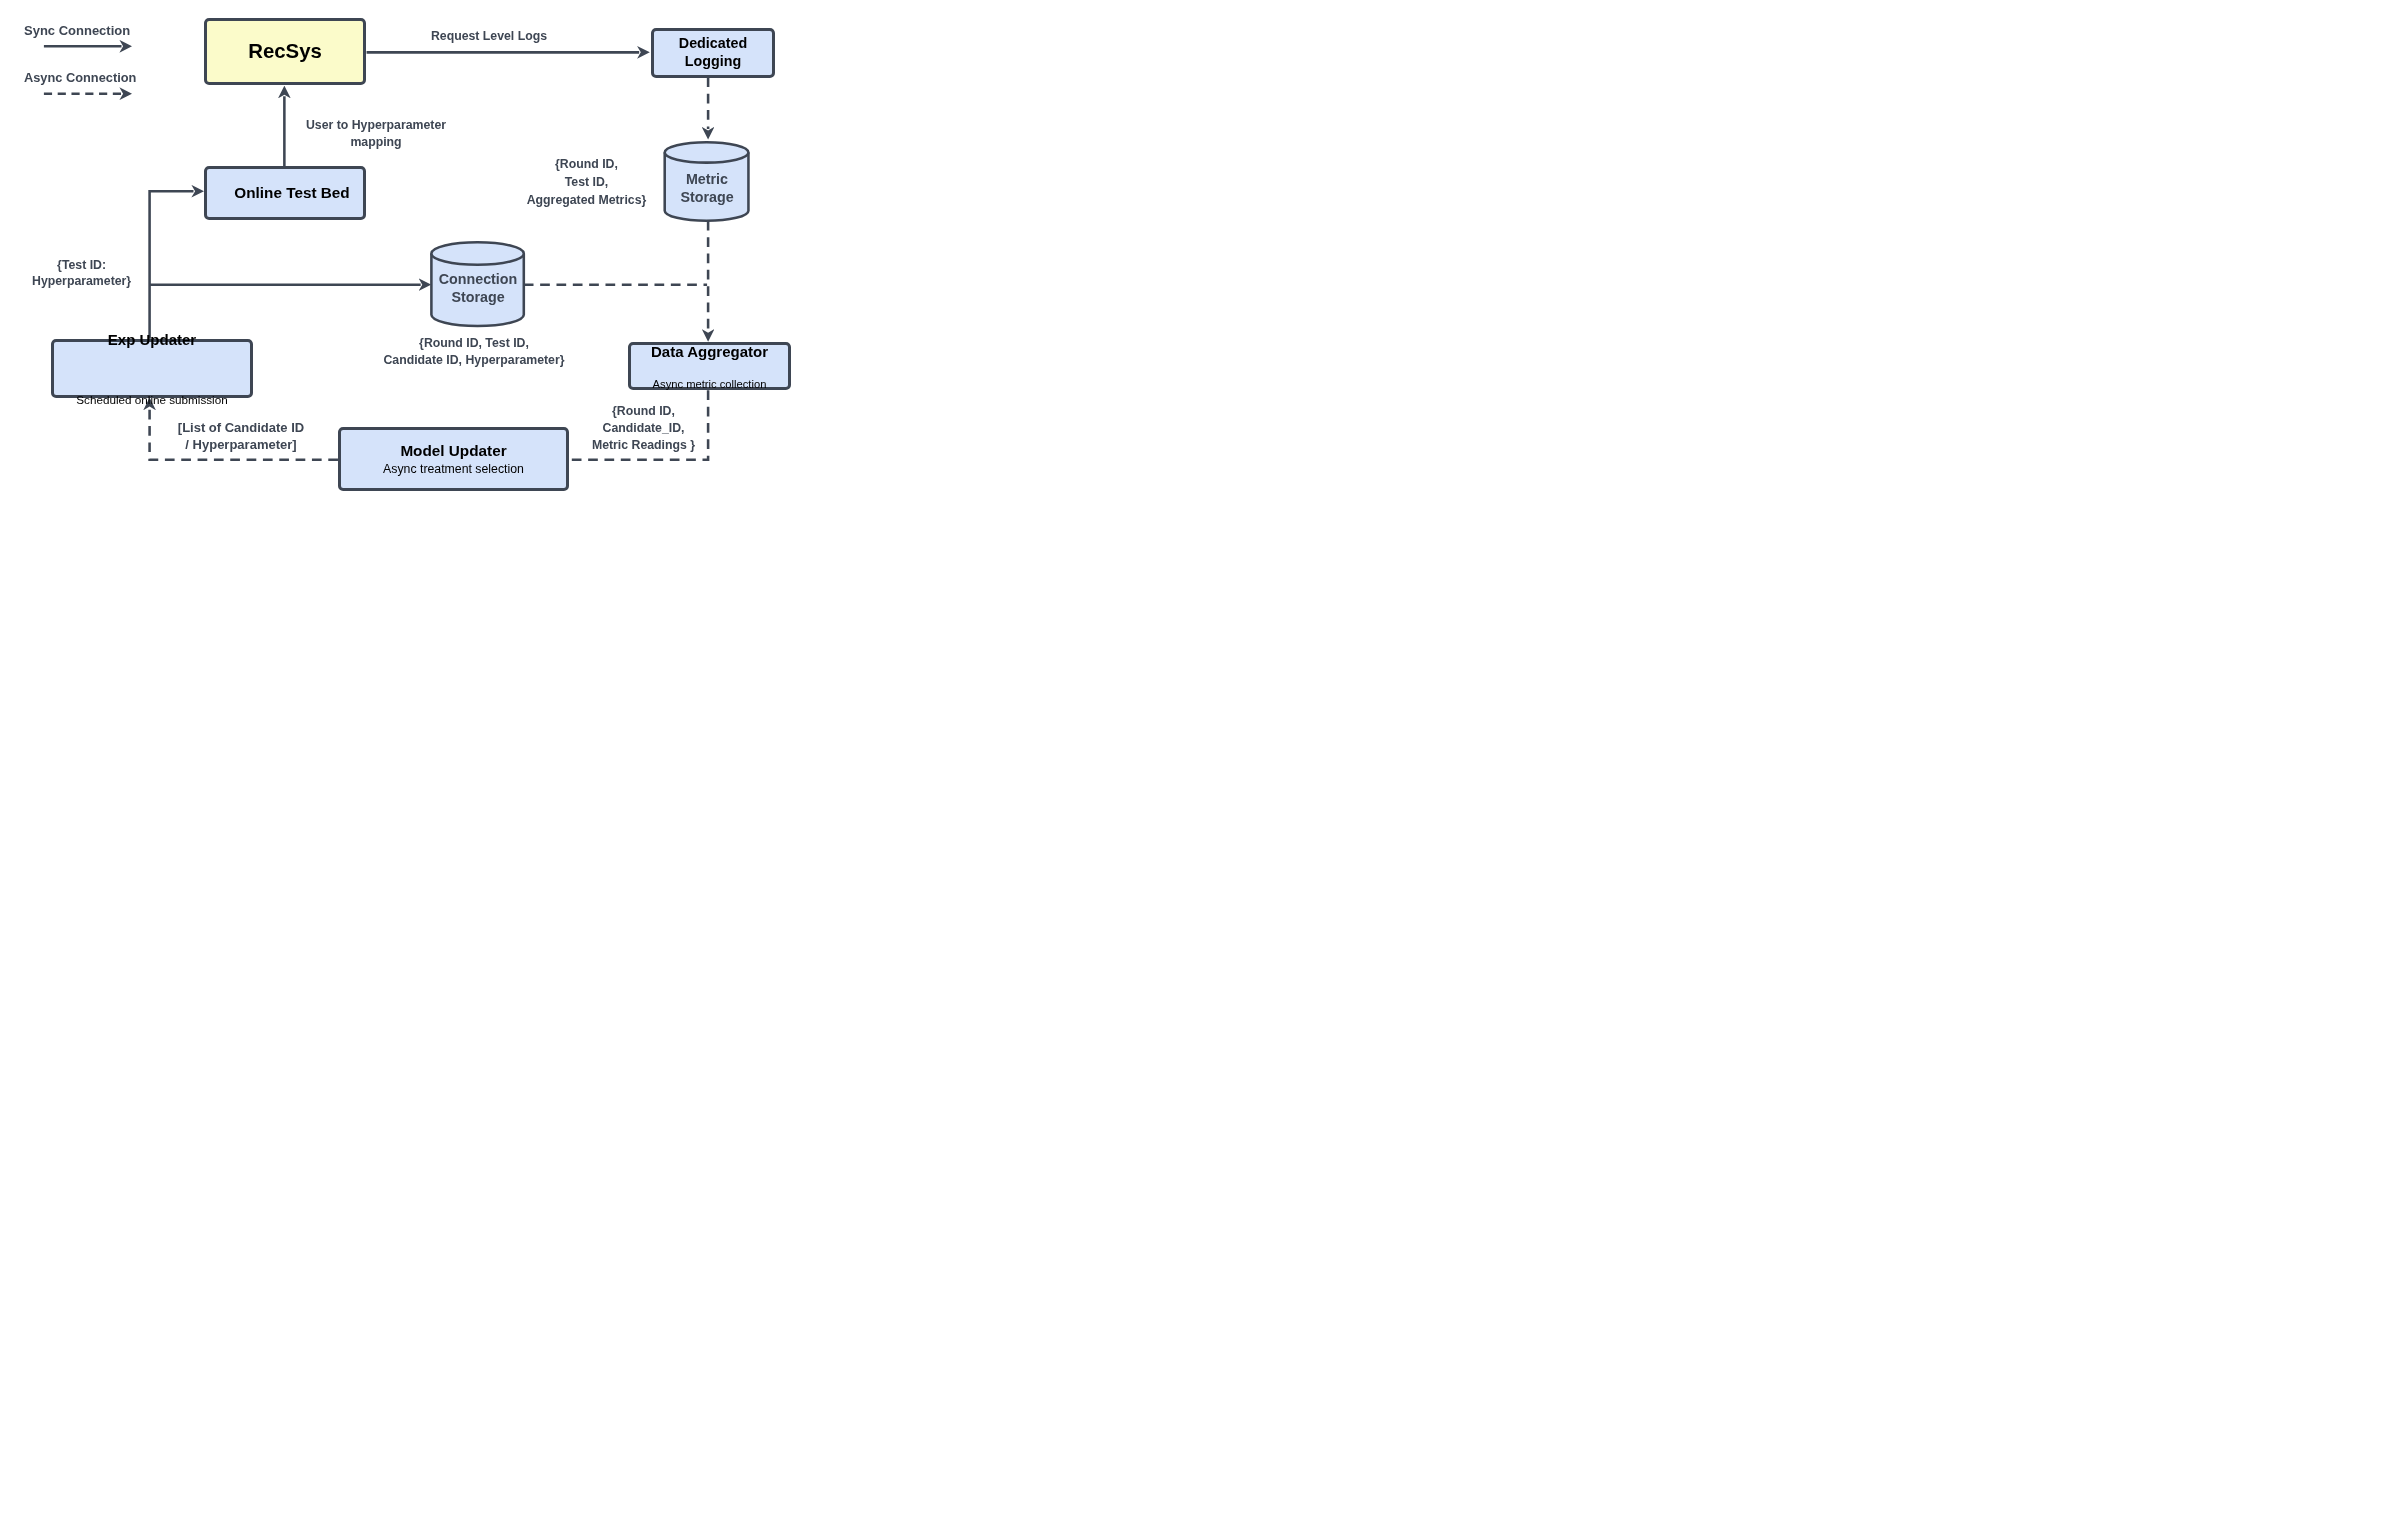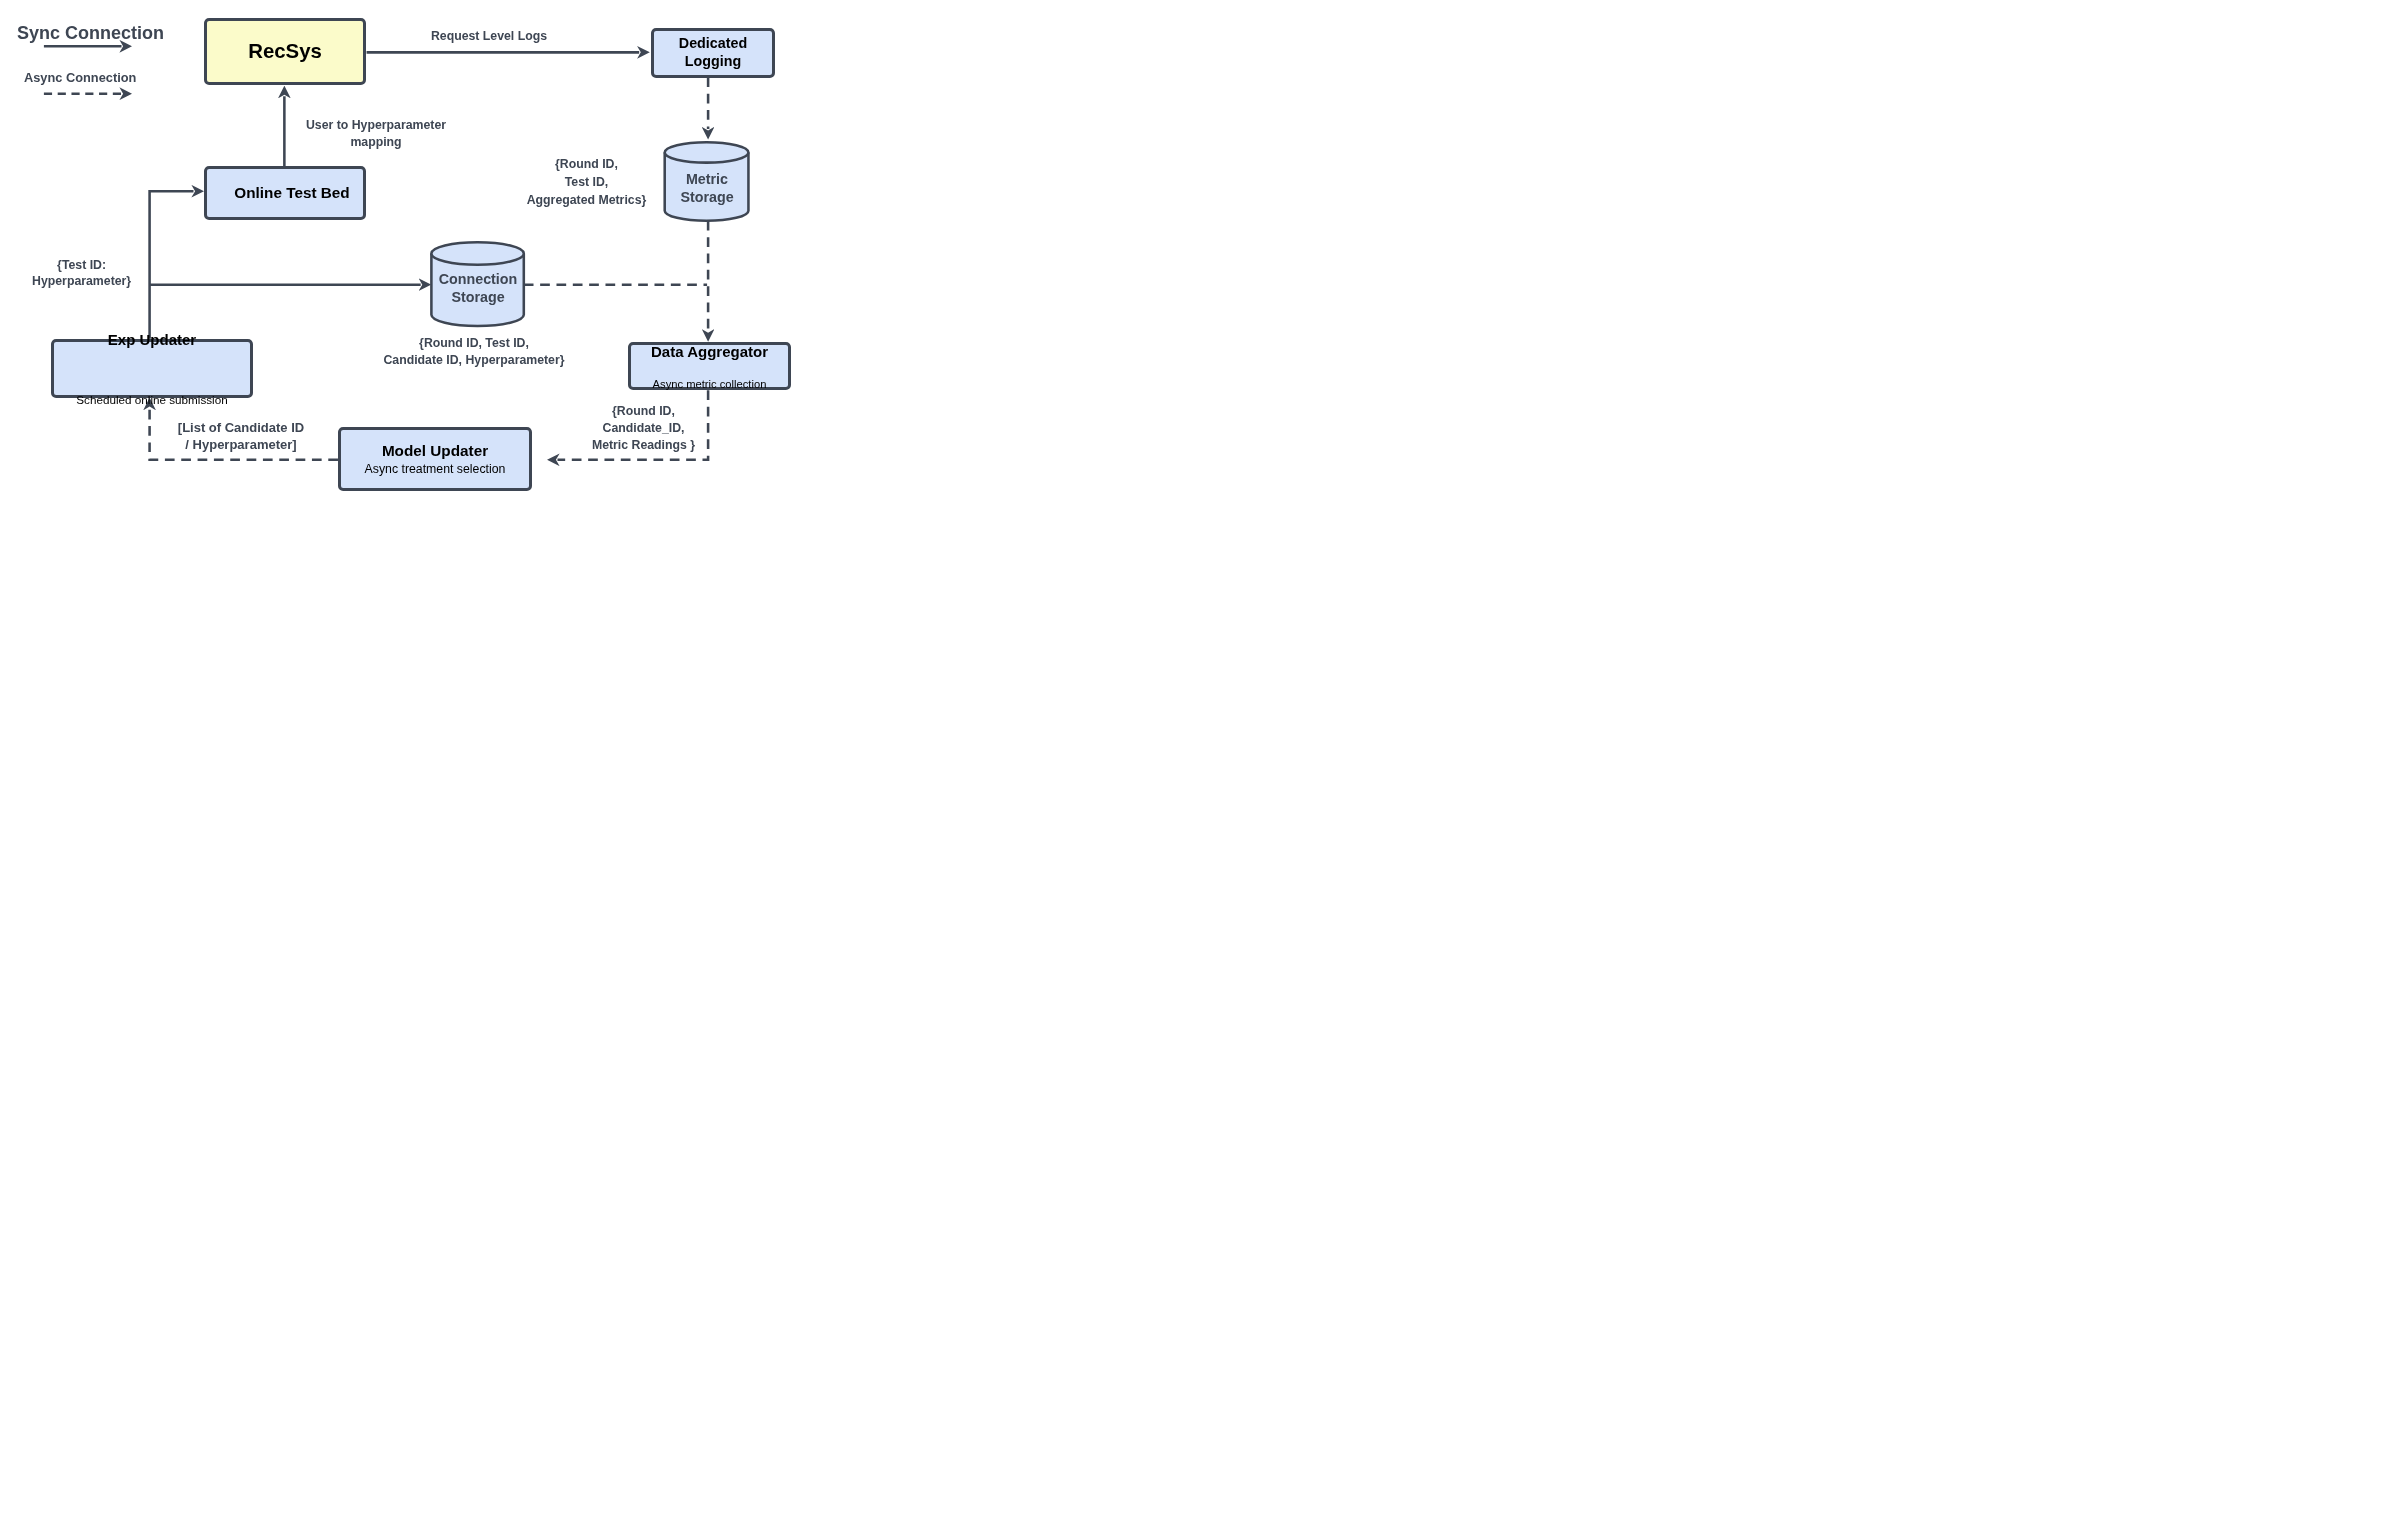--- a/index.html
+++ b/index.html
@@ -58,21 +58,21 @@
     <g>
       <path class="cyl" d="M1302,298 V412 A82,20 0 0 0 1466,412 V298"></path>
       <ellipse class="cyl" cx="1384" cy="298" rx="82" ry="20"></ellipse>
     </g>
     <g>
       <path class="cyl" d="M845,496 V616 A90.5,22 0 0 0 1026,616 V496"></path>
       <ellipse class="cyl" cx="935.5" cy="496" rx="90.5" ry="22"></ellipse>
     </g>
   </svg>
 
-  <div class="legend-label" style="left:17px;top:22.5px;font-size:18px;">Sync Connection</div>
+  <div class="legend-label" style="left:24px;top:22.5px;font-size:13px;">Sync Connection</div>
   <div class="legend-label" style="left:24px;top:70px;font-size:12.8px;">Async Connection</div>
 
   <div class="node yellow" style="left:204px;top:18px;width:162px;height:67px;">
     <div class="title" style="font-size:20.4px;">RecSys</div>
   </div>
 
   <div class="node" style="left:651px;top:27.6px;width:124px;height:50px;">
     <div class="title" style="font-size:14.3px;line-height:17.4px;">
       <div>Dedicated</div>
       <div>Logging</div>
@@ -86,21 +86,21 @@
   <div class="node" style="left:51px;top:339px;width:202px;height:59px;gap:43px;">
     <div class="title" style="font-size:15px;">Exp Updater</div>
     <div class="subtitle" style="font-size:11.7px;margin-top:2px;">Scheduled online submission</div>
   </div>
 
   <div class="node" style="left:628px;top:342px;width:163px;height:48px;">
     <div class="title" style="font-size:15px;">Data Aggregator</div>
     <div class="subtitle" style="font-size:11.2px;margin-top:18px;">Async metric collection</div>
   </div>
 
-  <div class="node" style="left:338px;top:427px;width:194px;height:64px;justify-content:center;">
+  <div class="node" style="left:338px;top:427px;width:231px;height:64px;justify-content:center;">
     <div class="title" style="font-size:15.3px;">Model Updater</div>
     <div class="subtitle" style="font-size:12.3px;margin-top:2.6px;">Async treatment selection</div>
   </div>
 
   <div class="cyl-label" style="left:665px;top:170px;width:84px;font-size:14.3px;line-height:18.4px;">
     <div>Metric</div>
     <div>Storage</div>
   </div>
   <div class="cyl-label" style="left:432px;top:270px;width:92px;font-size:14.3px;line-height:18.4px;">
     <div>Connection</div>

